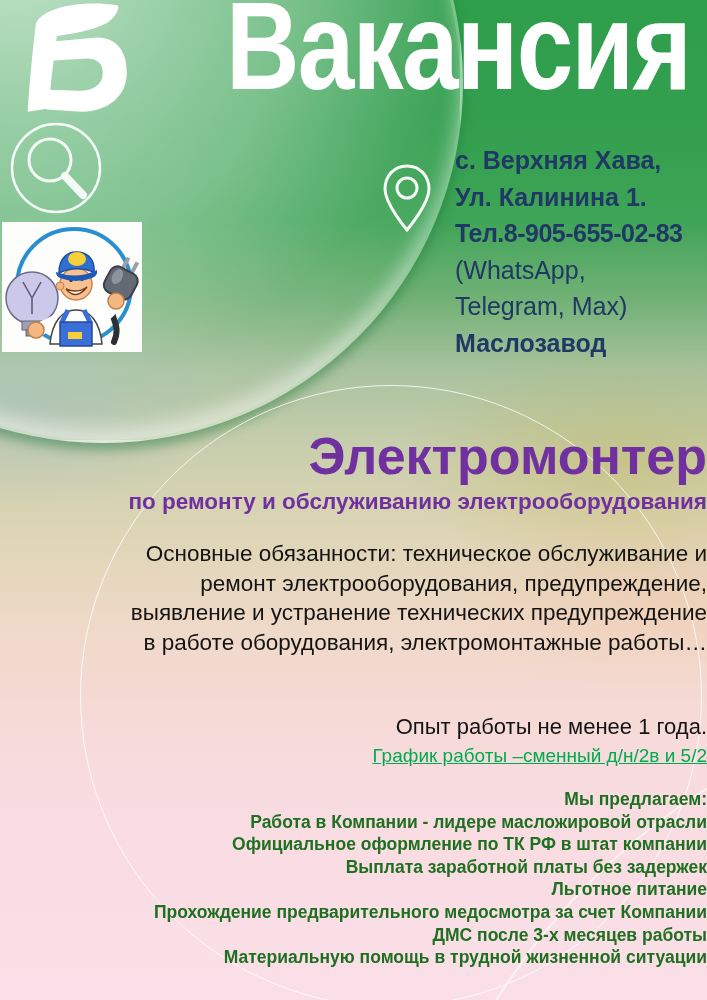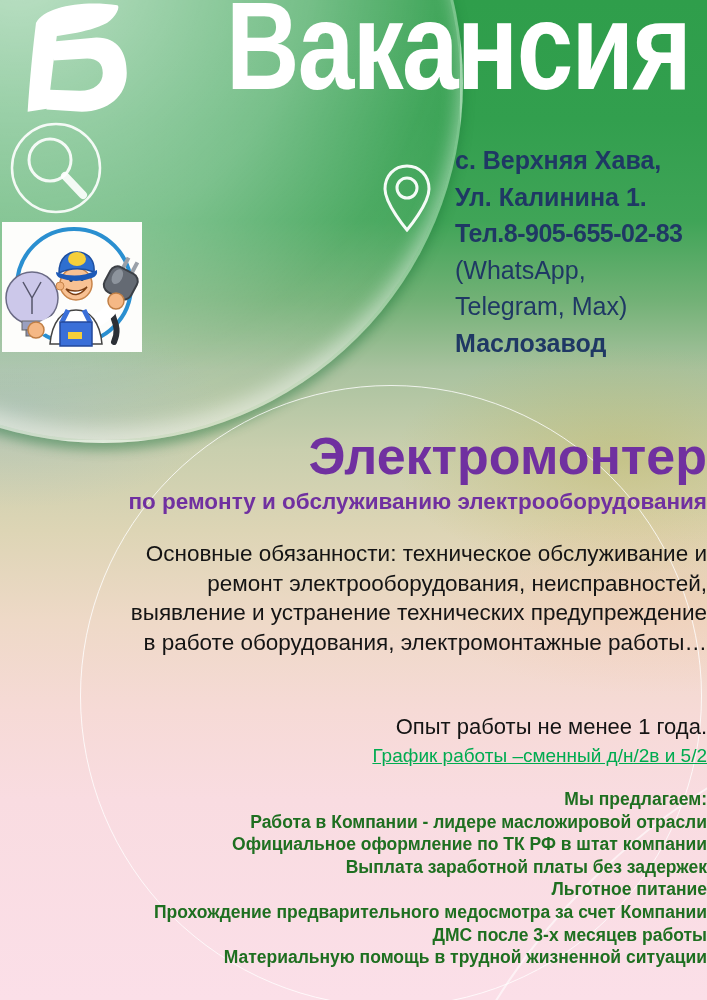--- a/index.html
+++ b/index.html
@@ -139,21 +139,21 @@
     <div class="r">(WhatsApp,</div>
     <div class="r">Telegram, Max)</div>
     <div class="b">Маслозавод</div>
   </div>
 
   <div class="center pos-title">Электромонтер</div>
   <div class="center pos-sub">по ремонту и обслуживанию электрооборудования</div>
 
   <div class="center duties">
     <div>Основные обязанности: техническое обслуживание и</div>
-    <div>ремонт электрооборудования, неисправностей,</div>
+    <div>ремонт электрооборудования, предупреждение,</div>
     <div>выявление и устранение технических предупреждение</div>
     <div>в работе оборудования, электромонтажные работы…</div>
   </div>
 
   <div class="center experience">Опыт работы не менее 1 года.</div>
 
   <div class="center schedule">
     <a>График работы –сменный д/н/2в и 5/2</a>
   </div>
 

